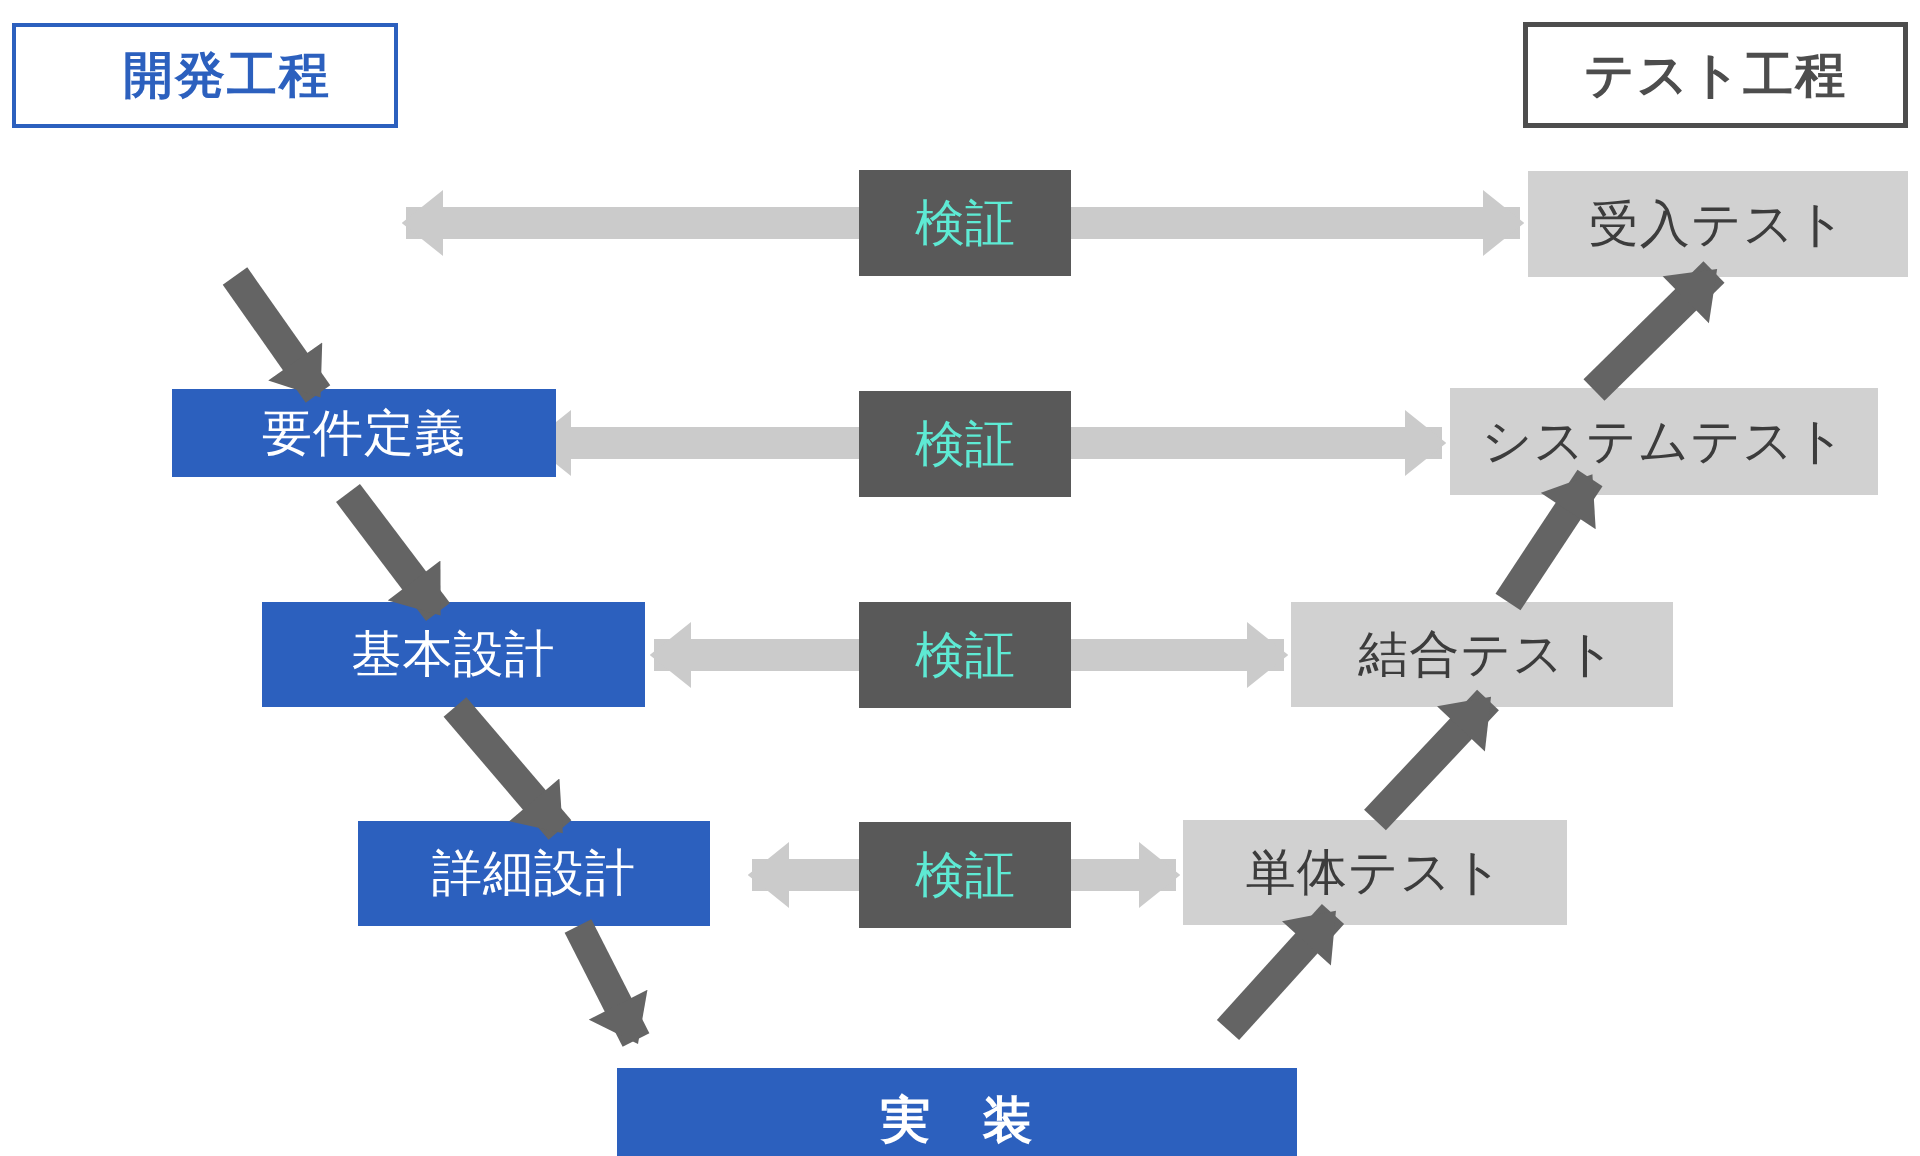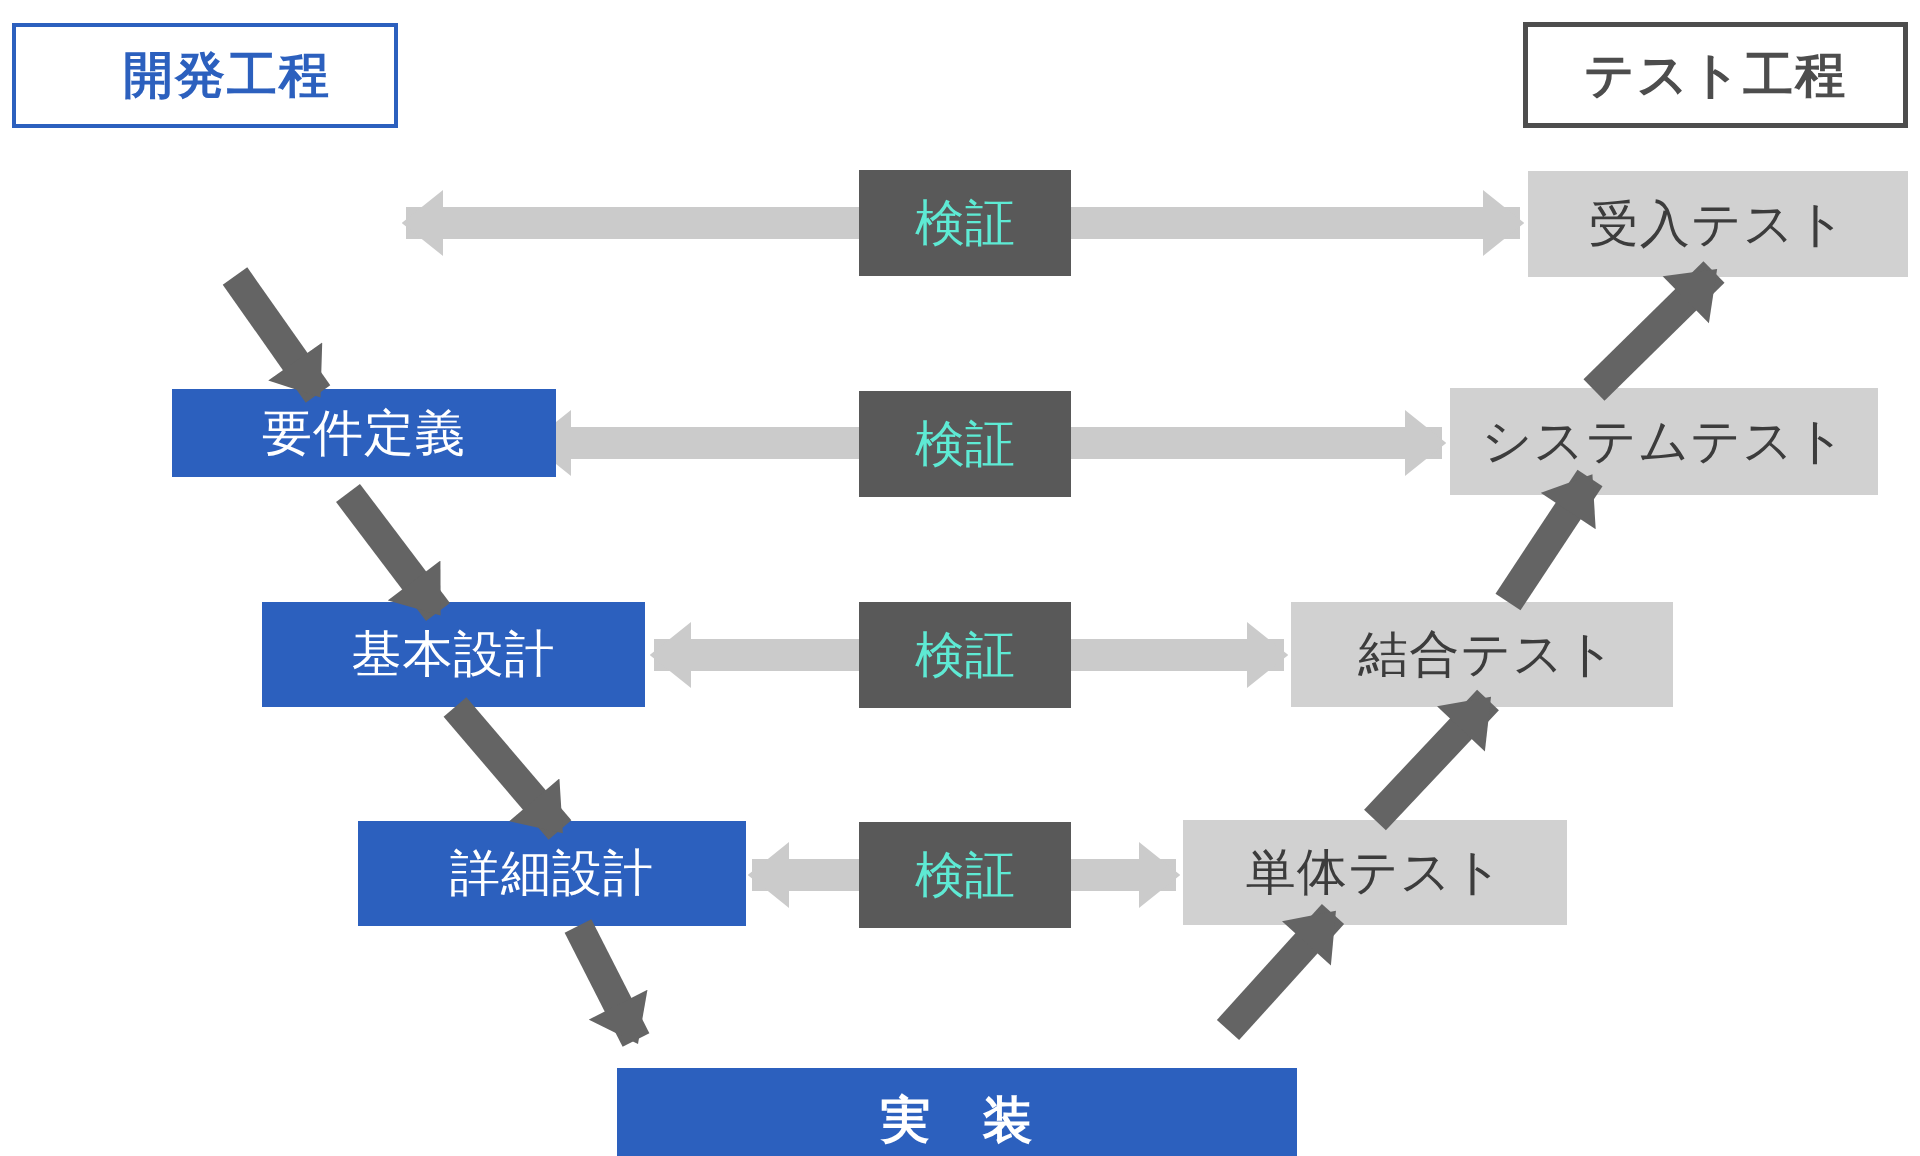--- a/index.html
+++ b/index.html
@@ -78,21 +78,21 @@
 
     <div class="box hdr hdr-dev" style="left:12px;top:23px;width:386px;height:105px;padding-left:44px;">開発工程</div>
 
     <div class="box hdr hdr-test" style="left:1523px;top:22px;width:385px;height:106px;">テスト工程</div>
 
 
     <div class="box dev" style="left:159px;top:389px;width:384px;height:88px;margin-left:13px;">要件定義</div>
 
     <div class="box dev" style="left:262px;top:602px;width:383px;height:105px;">基本設計</div>
 
-    <div class="box dev" style="left:358px;top:821px;width:388px;height:105px;">詳細設計</div>
+    <div class="box dev" style="left:358px;top:821px;width:352px;height:105px;">詳細設計</div>
 
     <div class="box dev dev-impl" style="left:617px;top:1028px;width:680px;height:105px;margin-top:40px;">実　装</div>
 
     <div class="box ver" style="left:859px;top:170px;width:212px;height:106px;">検証</div>
 
     <div class="box ver" style="left:859px;top:391px;width:212px;height:106px;">検証</div>
 
     <div class="box ver" style="left:859px;top:602px;width:212px;height:106px;">検証</div>
 
     <div class="box ver" style="left:859px;top:822px;width:212px;height:106px;">検証</div>

